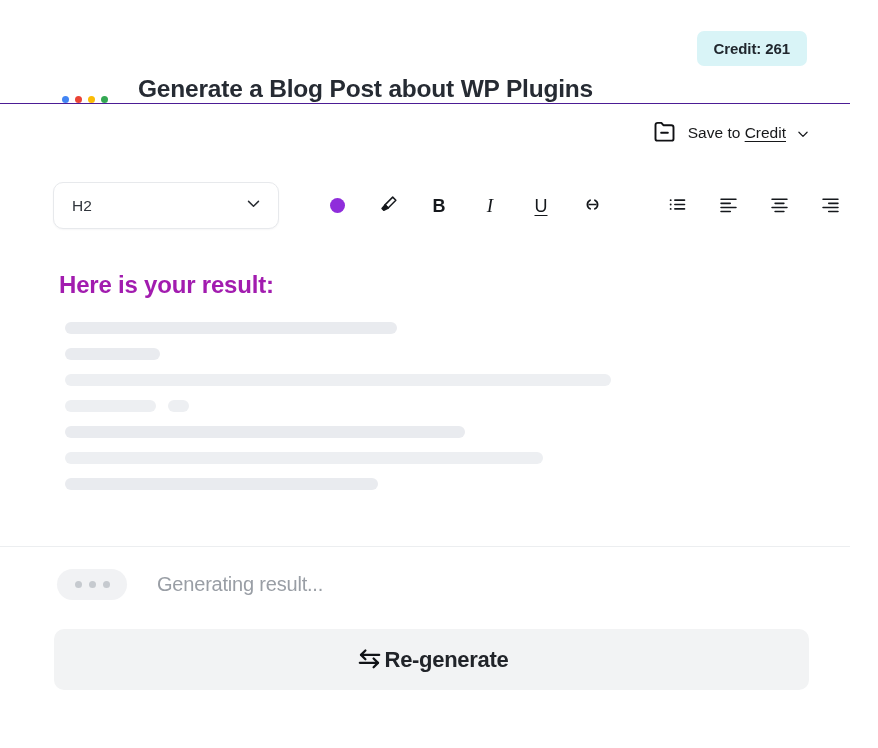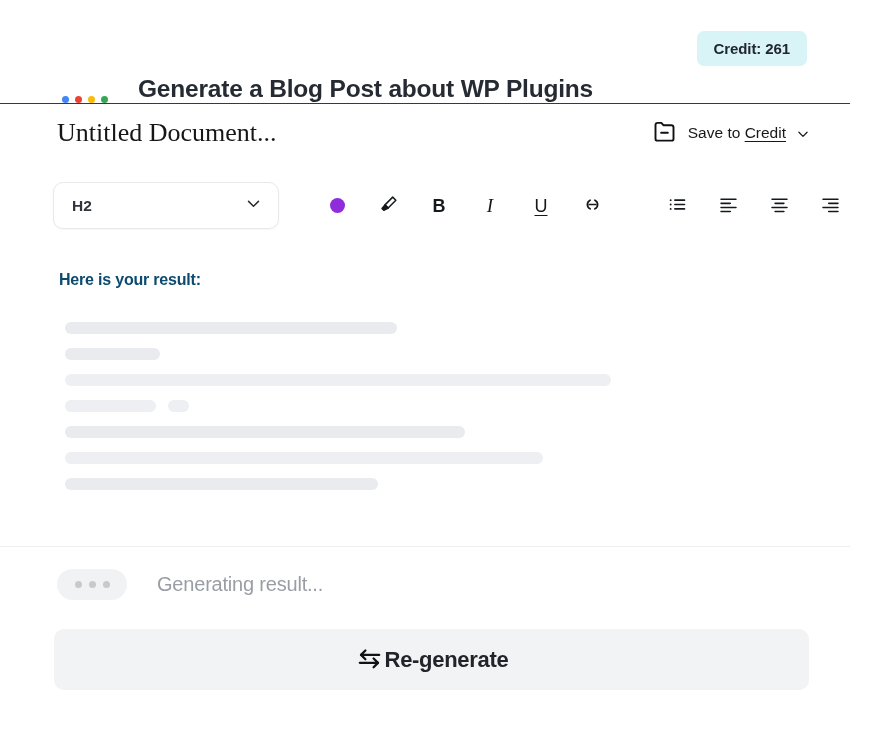--- a/index.html
+++ b/index.html
@@ -122,21 +122,20 @@
     height: 47px;
     border: 1px solid #e7e9ec;
     border-radius: 10px;
     background: #fff;
     display: flex;
     align-items: center;
     justify-content: space-between;
     padding: 0 16px 0 18px;
     cursor: pointer;
     box-shadow: 0 1px 2px rgba(16,24,40,0.04);
-    font-weight: bold;
   }
   .style-select-value {
     font-size: 15.5px;
     color: #30353c;
   }
 
   .tool-group {
     display: flex;
     align-items: center;
     margin-left: 43px;
@@ -177,23 +176,23 @@
     position: absolute;
     left: 0; top: 238px;
     width: 850px;
     height: 309px;
     border-bottom: 1px solid #eceef0;
   }
 
   .result-heading {
     position: absolute;
     left: 59px; top: 33px;
-    font-size: 16px;
+    font-size: 24px;
     font-weight: bold;
-    color: #0c4a6e;
+    color: #a21caf;
     letter-spacing: -0.2px;
   }
 
   .skeletons {
     position: absolute;
     left: 0; top: 84px;
     width: 850px;
   }
   .sk-row {
     position: relative;
@@ -282,21 +281,20 @@
       <span class="dot" style="background:#34a853"></span>
     </div>
 
     <div class="header-title">Generate a Blog Post about WP Plugins</div>
 
     <div class="credit-badge">Credit: 261</div>
   </div>
 
   <div class="docbar">
 
-    <div class="doc-title">Untitled Document...</div>
 
     <div class="save-area">
       <span>
         <svg width="27" height="27" viewBox="0 0 24 24" fill="none" stroke="#101114" stroke-width="1.7" stroke-linecap="round" stroke-linejoin="round">
           <path d="M4 19.5 L4 7.2 A2 2 0 0 1 6 5.2 L9.2 5.2 L11 7.3 L18 7.3 A2 2 0 0 1 20 9.3 L20 19.5 A1.6 1.6 0 0 1 18.4 21 L5.6 21 A1.6 1.6 0 0 1 4 19.5 Z"></path>
           <path d="M9 14 L15 14"></path>
         </svg>
       </span>
       <span class="save-label"><span>Save to </span><span class="drafts">Credit</span></span>
       <span class="chev">

